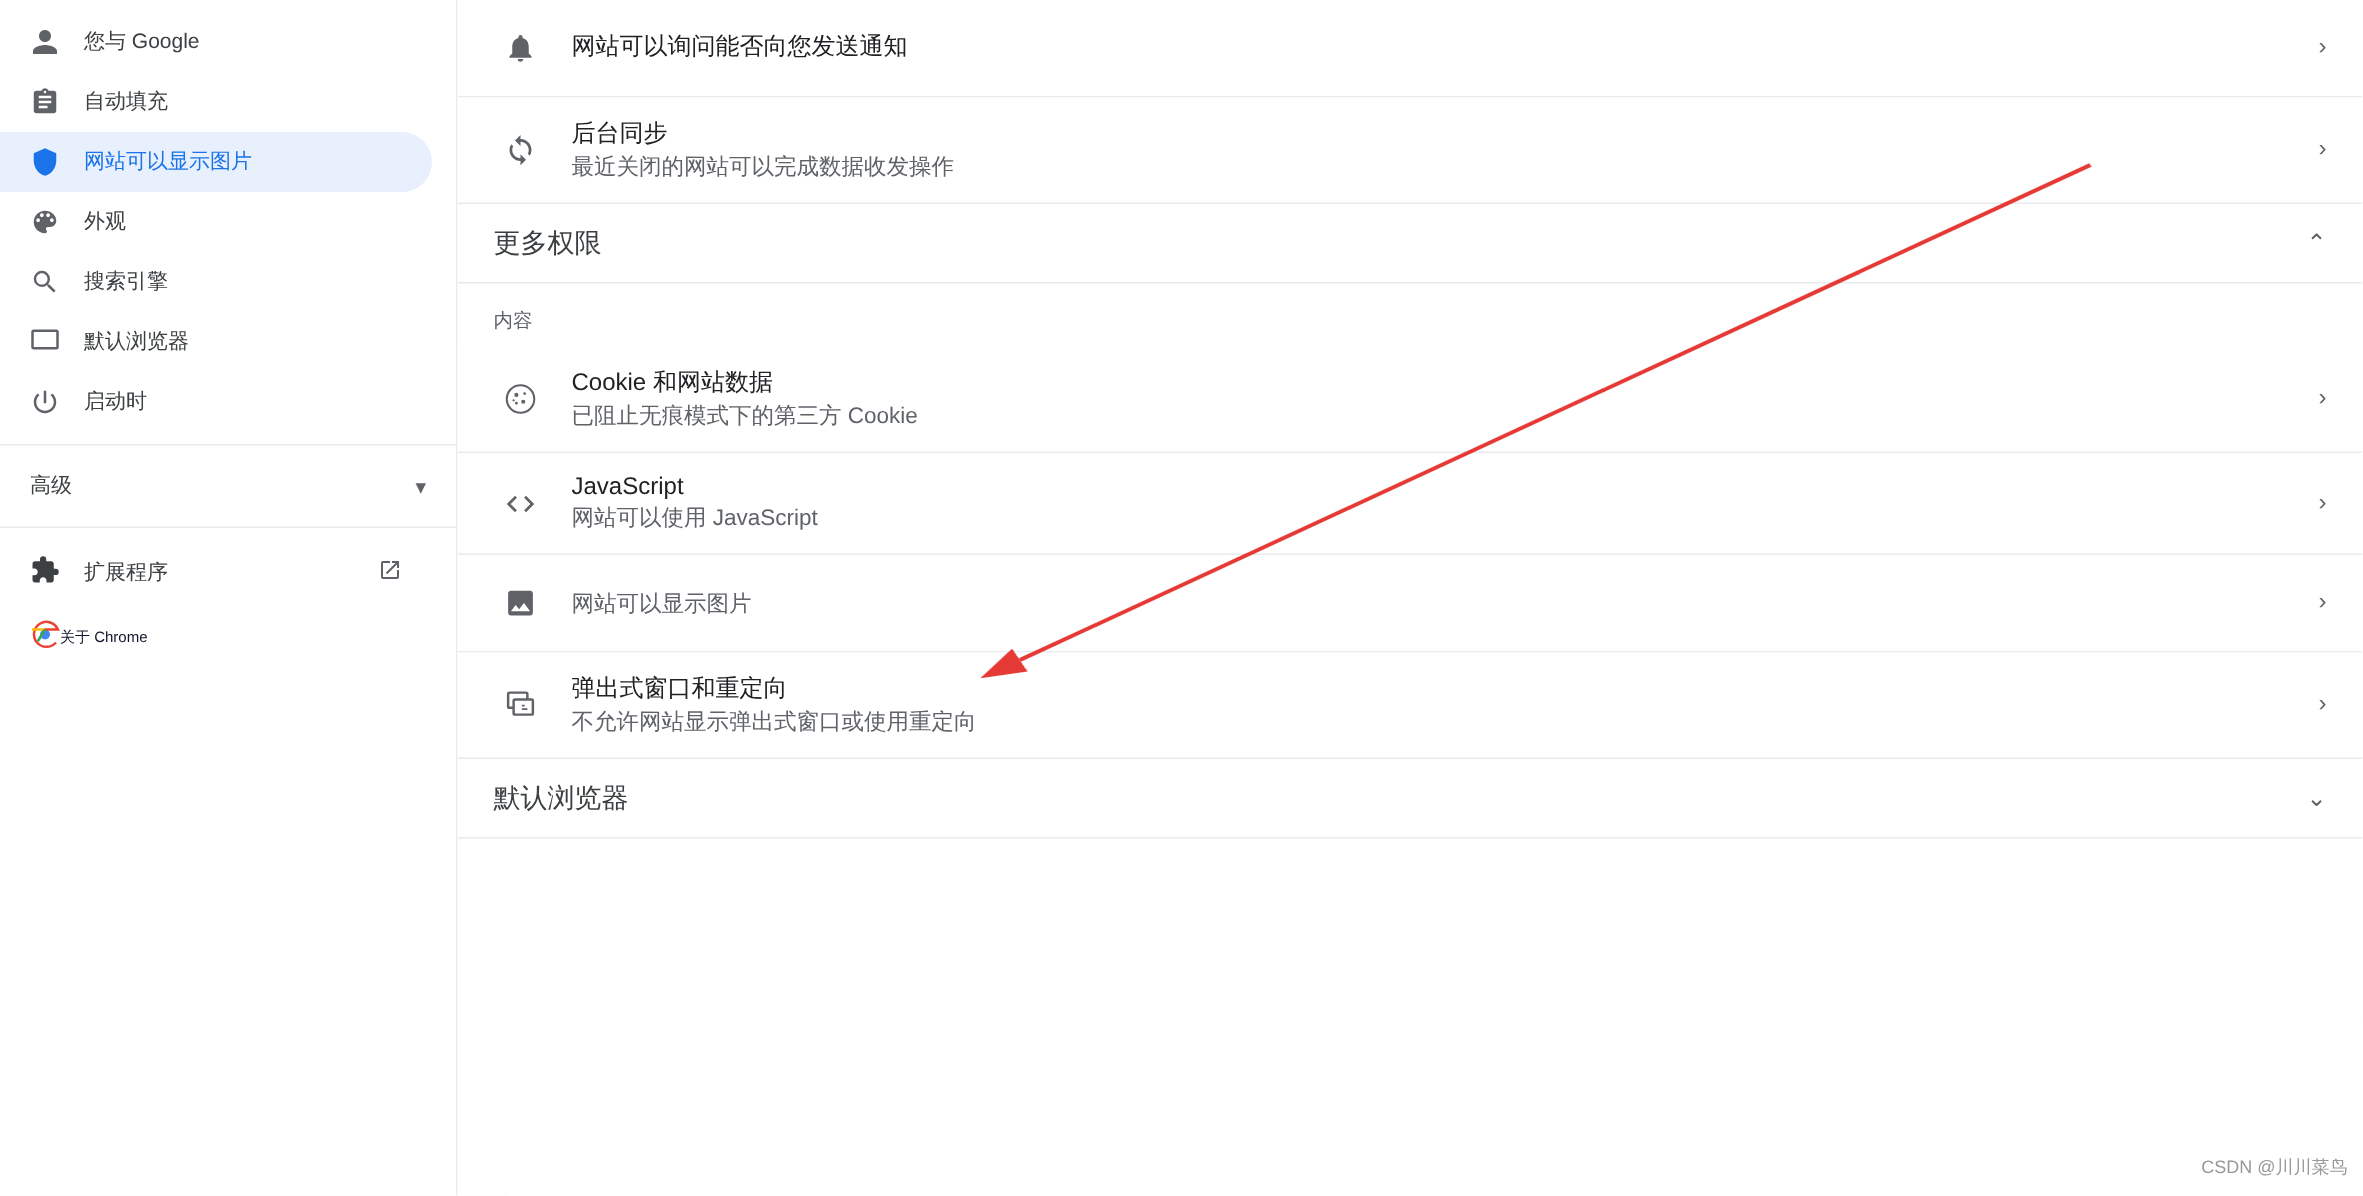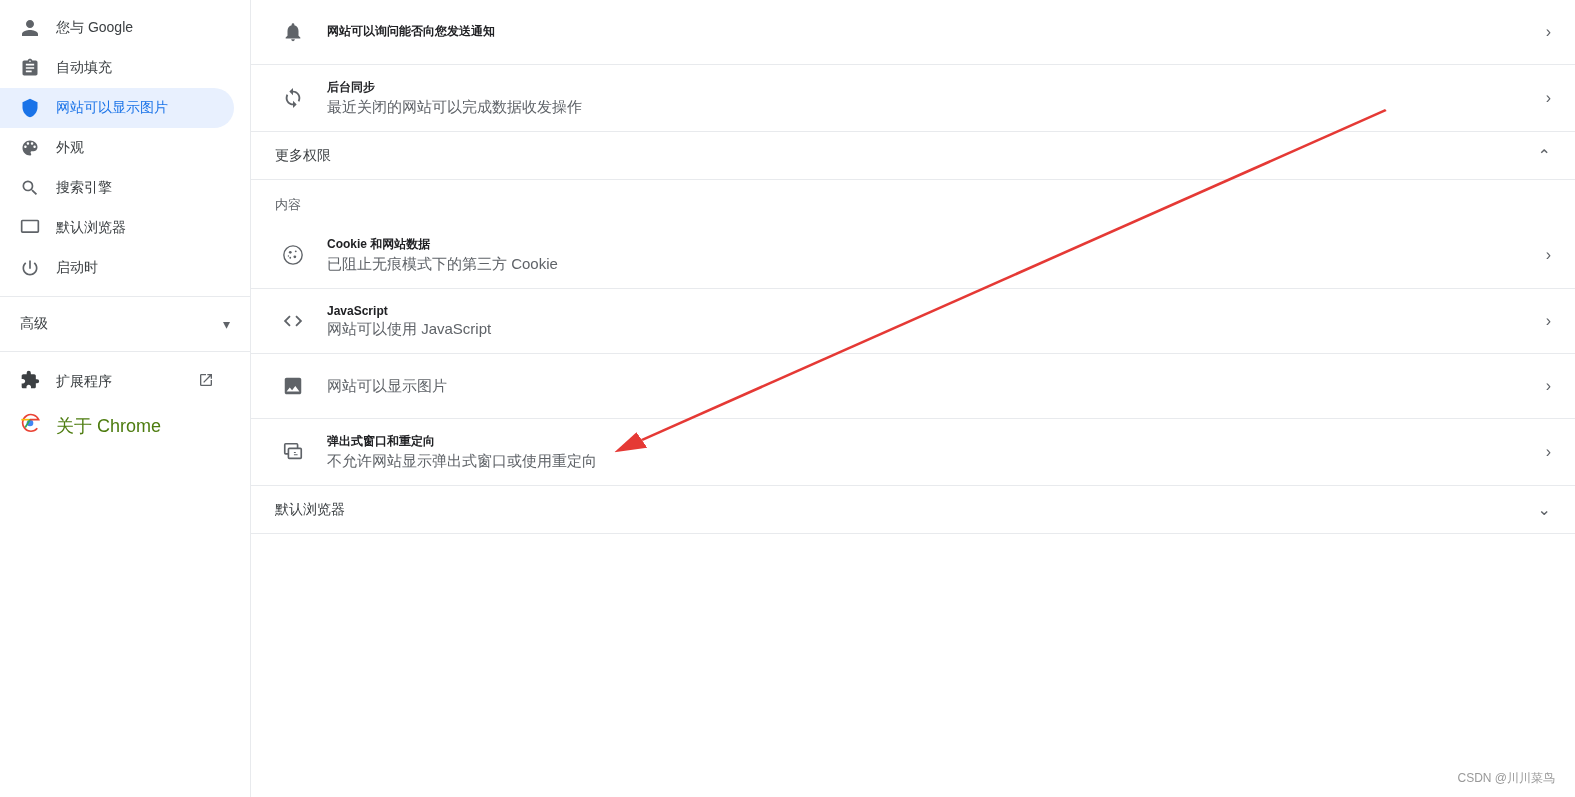--- a/index.html
+++ b/index.html
@@ -8,21 +8,21 @@
       background: #f8f9fa;
       color: #202124;
       font-size: 14px;
       display: flex;
       height: 797px;
       overflow: hidden;
     }
 
     
     .sidebar {
-      width: 251px;
+      width: 305px;
       background: #fff;
       border-right: 1px solid #e8eaed;
       height: 100%;
       overflow-y: auto;
       flex-shrink: 0;
       padding: 8px 0;
     }
 
     .sidebar-item {
       display: flex;
@@ -130,23 +130,23 @@
       color: #5f6368;
       font-size: 18px;
       margin-right: 16px;
     }
 
     .settings-item .item-text {
       flex: 1;
     }
 
     .settings-item .item-title {
-      font-size: 12px;
+      font-size: 16px;
       color: #202124;
-      font-weight: 700;
+      font-weight: 400;
       margin-bottom: 2px;
     }
 
     .settings-item .item-subtitle {
       font-size: 15px;
       color: #5f6368;
     }
 
     .settings-item .chevron {
       color: #5f6368;
@@ -158,21 +158,21 @@
       display: flex;
       align-items: center;
       justify-content: space-between;
       padding: 14px 24px;
       border-bottom: 1px solid #e8eaed;
       cursor: pointer;
       background: #fff;
     }
 
     .section-collapse .label {
-      font-size: 14px;
+      font-size: 18px;
       color: #3c4043;
     }
 
     .section-collapse .chevron {
       color: #5f6368;
       font-size: 16px;
     }
 
     
     .arrow-overlay {
@@ -182,36 +182,35 @@
       width: 100%;
       height: 100%;
       pointer-events: none;
       z-index: 10;
     }
 
     
     .watermark {
       position: fixed;
       bottom: 10px;
-      right: 20px;
+      right: 10px;
       color: #999;
       font-size: 12px;
     }
 
     
     .about-chrome {
       display: flex;
       align-items: center;
       padding: 10px 20px;
       cursor: pointer;
       border-radius: 0 24px 24px 0;
       margin-right: 16px;
-      gap: 16px;
-      color: #4d7c0f;
-      font-size: 18px;
+      color: #0f172a;
+      font-size: 10px;
     }
 
     .icon-svg {
       width: 20px;
       height: 20px;
     }
   </style>
 </head>
 <body>
 

